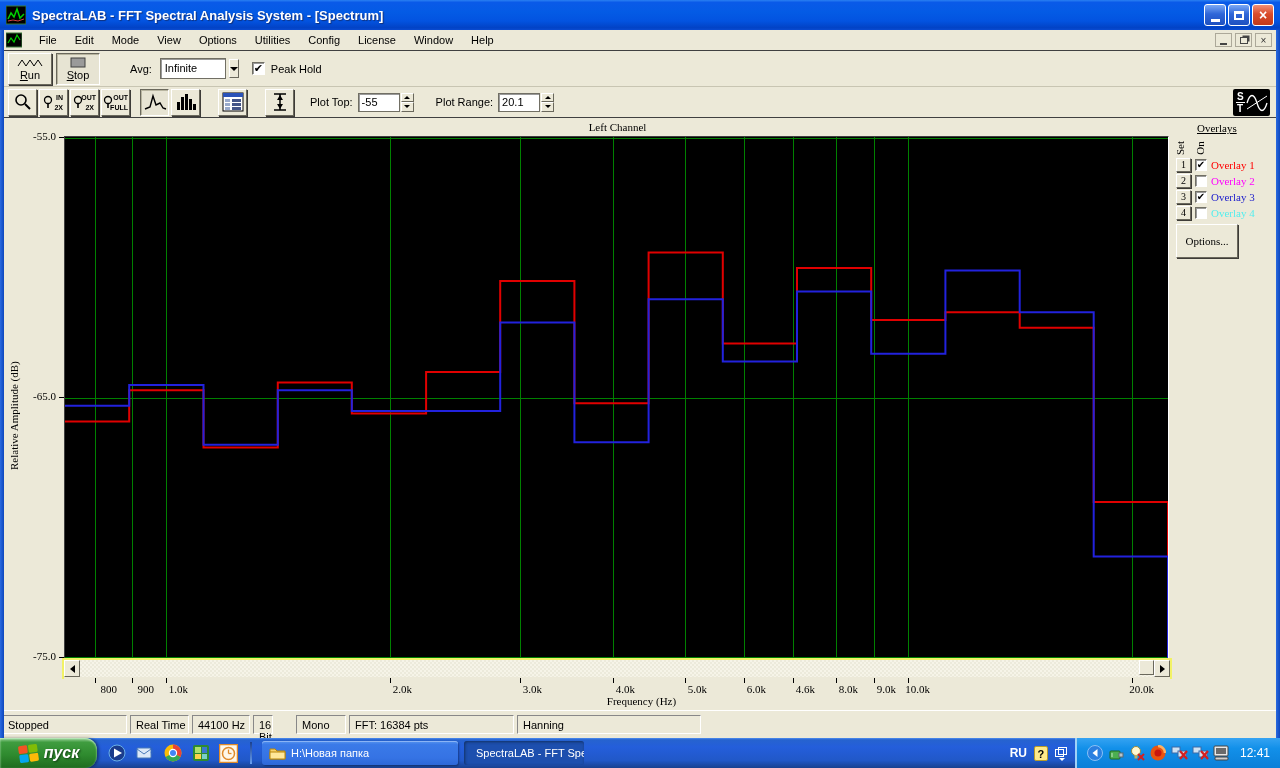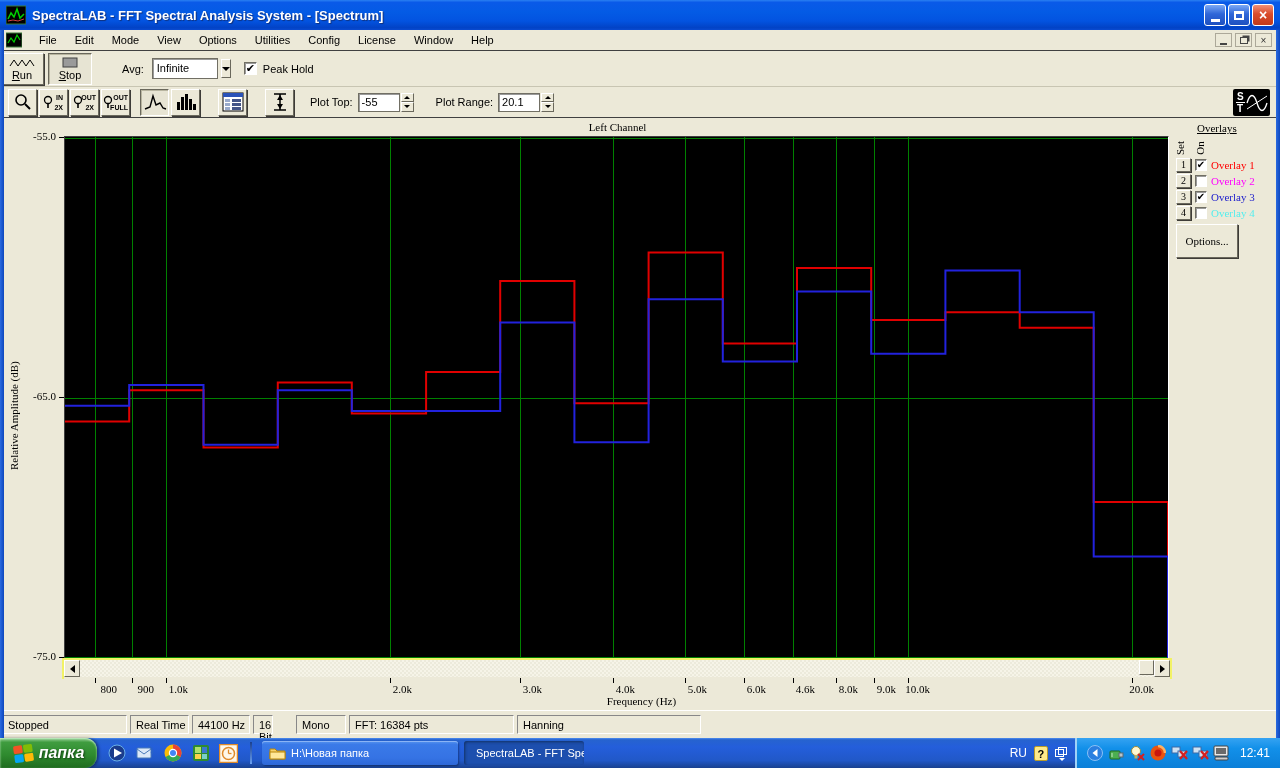--- a/index.html
+++ b/index.html
@@ -28,21 +28,21 @@
   .child-icon{width:16px;height:16px;margin-right:8px;}
   .menu-item{font-size:11px;color:#000;padding:2px 9px;}
   .mdi-btns{margin-left:auto;margin-right:8px;display:flex;gap:3px;align-items:center;}
   .mdi-btn{width:17px;height:14px;border:1px solid #aca899;background:#ece9d8;
     display:flex;align-items:center;justify-content:center;font-size:10px;color:#333;}
   .mdi-min{width:7px;height:2px;background:#444;margin-top:7px;}
   .mdi-rest{width:8px;height:7px;border:1px solid #444;box-shadow:2px -2px 0 -0.5px #444;}
 
   
   .toolbar1{position:absolute;left:0;top:51px;width:1280px;height:36px;background:#ece9d8;
-    display:flex;align-items:center;border-bottom:1px solid #c8c5b2;}
+    display:flex;align-items:center;padding-left:8px;border-bottom:1px solid #c8c5b2;}
   .toolbar2{position:absolute;left:0;top:87px;width:1280px;height:31px;background:#ece9d8;
     display:flex;align-items:center;padding-left:8px;border-bottom:1px solid #404040;}
   .btn3d{background:#ece9d8;border:1px solid;border-color:#fff #6a685c #6a685c #fff;
     box-shadow:1px 1px 0 #3e3c38;display:flex;flex-direction:column;align-items:center;justify-content:center;}
   .btn3d.pressed{border-color:#6a685c #fff #fff #6a685c;box-shadow:inset 1px 1px 0 #b8b5a0;background:#e7e4d3;}
   .bigbtn{width:44px;height:32px;font-size:11px;color:#000;margin-right:4px;}
   .bigbtn .cap{margin-top:1px;}
   .u{text-decoration:underline;}
   .lbl{font-size:11px;color:#000;}
   .combo{display:flex;margin-left:8px;width:66px;height:21px;border:1px solid #716f64;background:#fff;
@@ -115,21 +115,21 @@
   .start-label{color:#fff;font-weight:bold;font-style:italic;font-size:16px;text-shadow:1px 1px 2px #143f14;}
   .quicklaunch{display:flex;align-items:center;gap:9px;padding:0 8px 0 10px;}
   .ql{width:19px;height:19px;display:flex;align-items:center;justify-content:center;}
   .tb-divider{width:2px;height:22px;background:linear-gradient(180deg,#1a3f8f,#6aa0f0);margin:0 4px;}
   .taskbtn{height:24px;margin-left:6px;border-radius:3px;display:flex;align-items:center;gap:5px;padding:0 7px;
     background:linear-gradient(180deg,#5795ef 0%,#3a7ae8 15%,#3573e4 70%,#2e68d8 100%);
     box-shadow:inset 0 1px 0 #8ab4f5, 1px 1px 2px rgba(0,0,0,.35);
     color:#fff;font-size:11px;white-space:nowrap;overflow:hidden;}
   .taskbtn.active{background:#1d4fae;box-shadow:inset 1px 1px 3px #123064;}
   .langbar{margin-left:auto;display:flex;align-items:center;gap:7px;padding-right:6px;}
-  .lang-ind{color:#fff;font-size:12px;font-weight:normal;padding-left:34px;}
+  .lang-ind{color:#fff;font-size:12px;font-weight:bold;padding-left:34px;}
   .tray{height:30px;display:flex;align-items:center;gap:4px;padding:0 10px 0 10px;
     background:linear-gradient(180deg,#35a3f2 0%,#1290e9 35%,#0b7fd8 100%);
     border-left:2px solid #9fd2f8;}
   .tray-time{color:#fff;font-size:12px;margin-left:6px;}
   .tray-ic{width:17px;height:17px;display:flex;align-items:center;justify-content:center;}
   .help-ic{width:14px;height:15px;background:#ffe98a;border:1px solid #b89b2a;border-radius:2px;
     font-size:11px;font-weight:bold;color:#000;text-align:center;line-height:14px;}
   .rest-ic{position:relative;width:14px;height:12px;}
   .rest-ic .b1{position:absolute;left:0;top:2px;width:9px;height:8px;border:1px solid #fff;}
   .rest-ic .b2{position:absolute;left:3px;top:0;width:9px;height:8px;border:1px solid #fff;}
@@ -441,21 +441,21 @@
   </div>
 
   <div class="taskbar">
     <div class="startbtn">
       <svg width="21" height="21" style="transform:rotate(-8deg)">
         <rect x="1" y="2" width="9" height="8" rx="1.5" fill="#f35325"></rect>
         <rect x="11" y="2" width="9" height="8" rx="1.5" fill="#81bc06"></rect>
         <rect x="1" y="11" width="9" height="8" rx="1.5" fill="#05a6f0"></rect>
         <rect x="11" y="11" width="9" height="8" rx="1.5" fill="#ffba08"></rect>
       </svg>
-      <span class="start-label">папка</span>
+      <span class="start-label">пуск</span>
     </div>
     <div class="quicklaunch">
       <div class="ql">
         <svg width="18" height="18">
             <circle cx="9" cy="9" r="8" fill="#1b3c8c"></circle>
             <circle cx="9" cy="9" r="8" fill="none" stroke="#6ab0e8"></circle>
             <polygon points="6,4.5 14,9 6,13.5" fill="#fff"></polygon>
           </svg>
       </div>
       <div class="ql">

